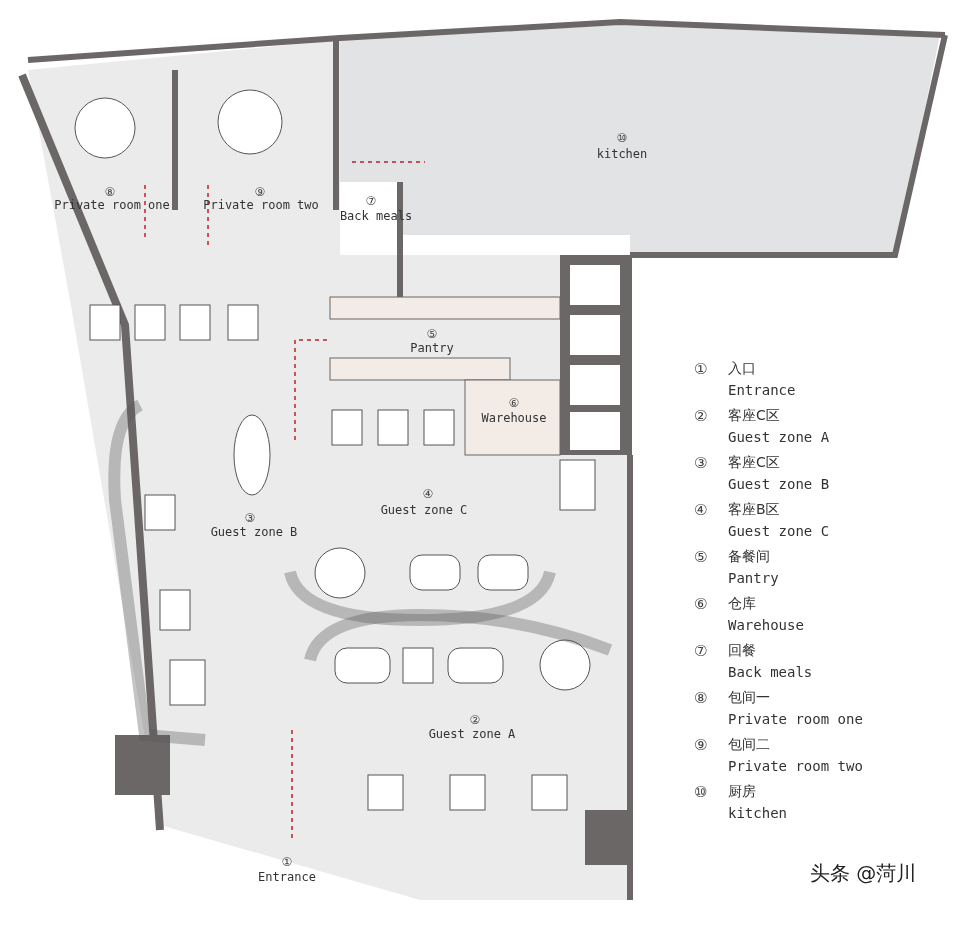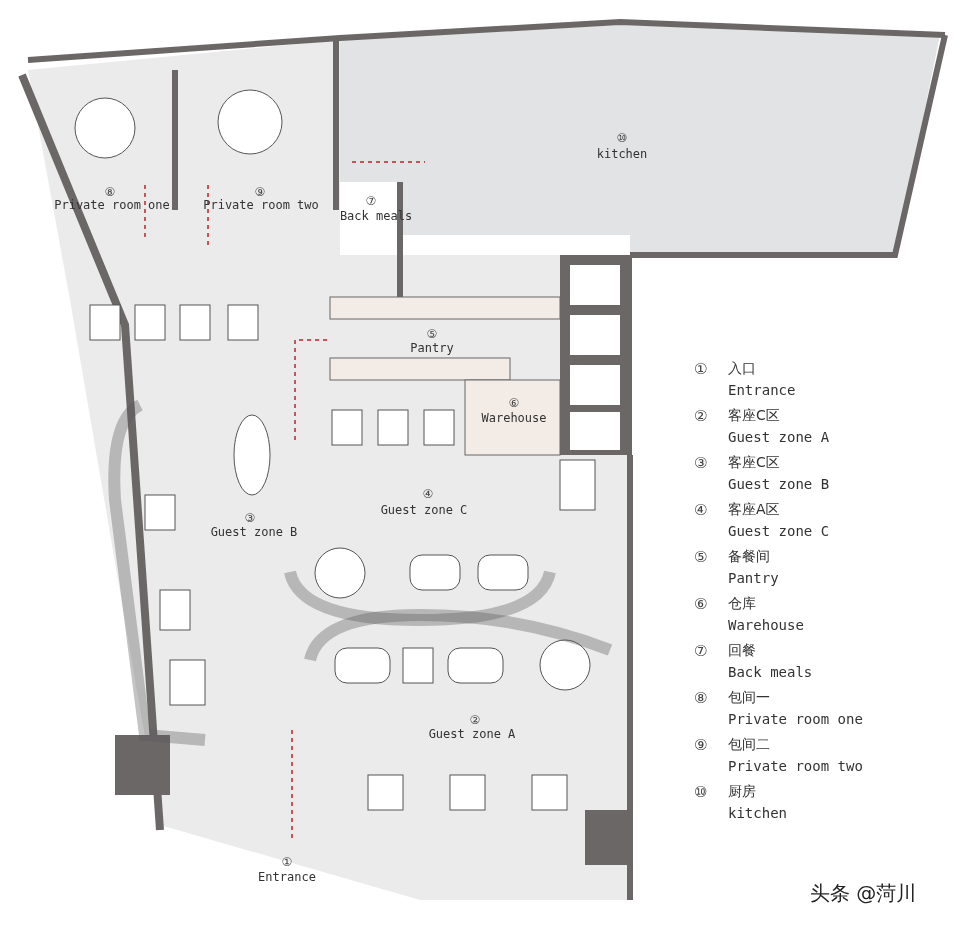--- a/index.html
+++ b/index.html
@@ -5,21 +5,21 @@
   html,body{margin:0;padding:0;background:#ffffff;}
   body{width:960px;height:930px;position:relative;overflow:hidden;font-family:"DejaVu Serif","Liberation Serif",serif;}
   #plan{position:absolute;left:0;top:0;width:960px;height:930px;}
   .lbl{font-family:"DejaVu Sans Mono","Liberation Mono",monospace;font-size:12px;fill:#333;}
   .num{font-family:"DejaVu Sans","Liberation Sans",sans-serif;font-size:12px;fill:#444;}
   .legend{position:absolute;left:690px;top:360px;width:260px;}
   .lg-item{position:relative;height:47px;}
   .lg-num{position:absolute;left:4px;top:0;font-family:"DejaVu Sans","Liberation Sans",sans-serif;font-size:15px;color:#444;}
   .lg-cn{position:absolute;left:38px;top:0;font-family:"DejaVu Sans","Liberation Sans",sans-serif;font-size:14px;color:#333;}
   .lg-en{position:absolute;left:38px;top:22px;font-family:"DejaVu Sans Mono","Liberation Mono",monospace;font-size:14px;color:#333;}
-  .watermark{position:absolute;left:810px;top:880px;font-family:"DejaVu Sans","Liberation Sans",sans-serif;font-size:20px;color:#222;}
+  .watermark{position:absolute;left:810px;top:860px;font-family:"DejaVu Sans","Liberation Sans",sans-serif;font-size:20px;color:#222;}
 </style>
 </head>
 <body>
 
 <svg id="plan" viewBox="0 0 960 930" xmlns="http://www.w3.org/2000/svg">
 
   <polygon points="28,70 340,40 340,255 560,255 560,300 630,300 630,900 420,900 160,825 70,300" fill="#ebebeb"></polygon>
   <polygon points="340,40 620,25 940,35 895,255 630,255 630,235 400,235 400,182 340,182" fill="#e2e3e4"></polygon>
 
   <polyline points="22,75 125,325 160,830" fill="none" stroke="#6b6767" stroke-width="8"></polyline>
@@ -120,21 +120,21 @@
     <span class="lg-cn">客座C区</span>
     <span class="lg-en">Guest zone A</span>
   </div>
   <div class="lg-item">
     <span class="lg-num">③</span>
     <span class="lg-cn">客座C区</span>
     <span class="lg-en">Guest zone B</span>
   </div>
   <div class="lg-item">
     <span class="lg-num">④</span>
-    <span class="lg-cn">客座A区</span>
+    <span class="lg-cn">客座B区</span>
     <span class="lg-en">Guest zone C</span>
   </div>
   <div class="lg-item">
     <span class="lg-num">⑤</span>
     <span class="lg-cn">备餐间</span>
     <span class="lg-en">Pantry</span>
   </div>
   <div class="lg-item">
     <span class="lg-num">⑥</span>
     <span class="lg-cn">仓库</span>

